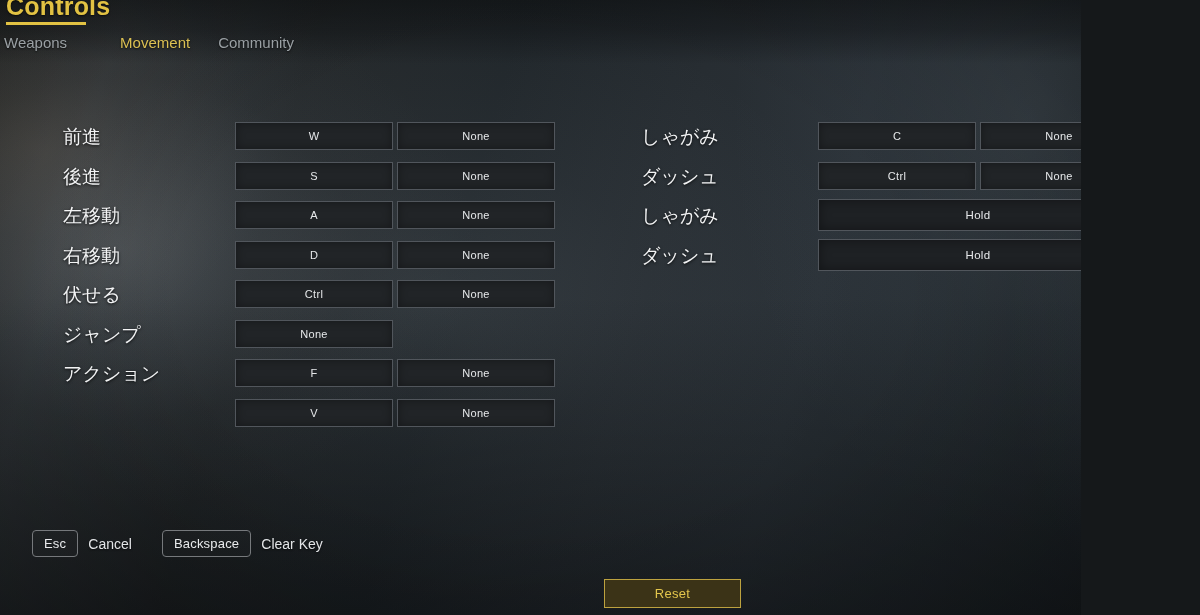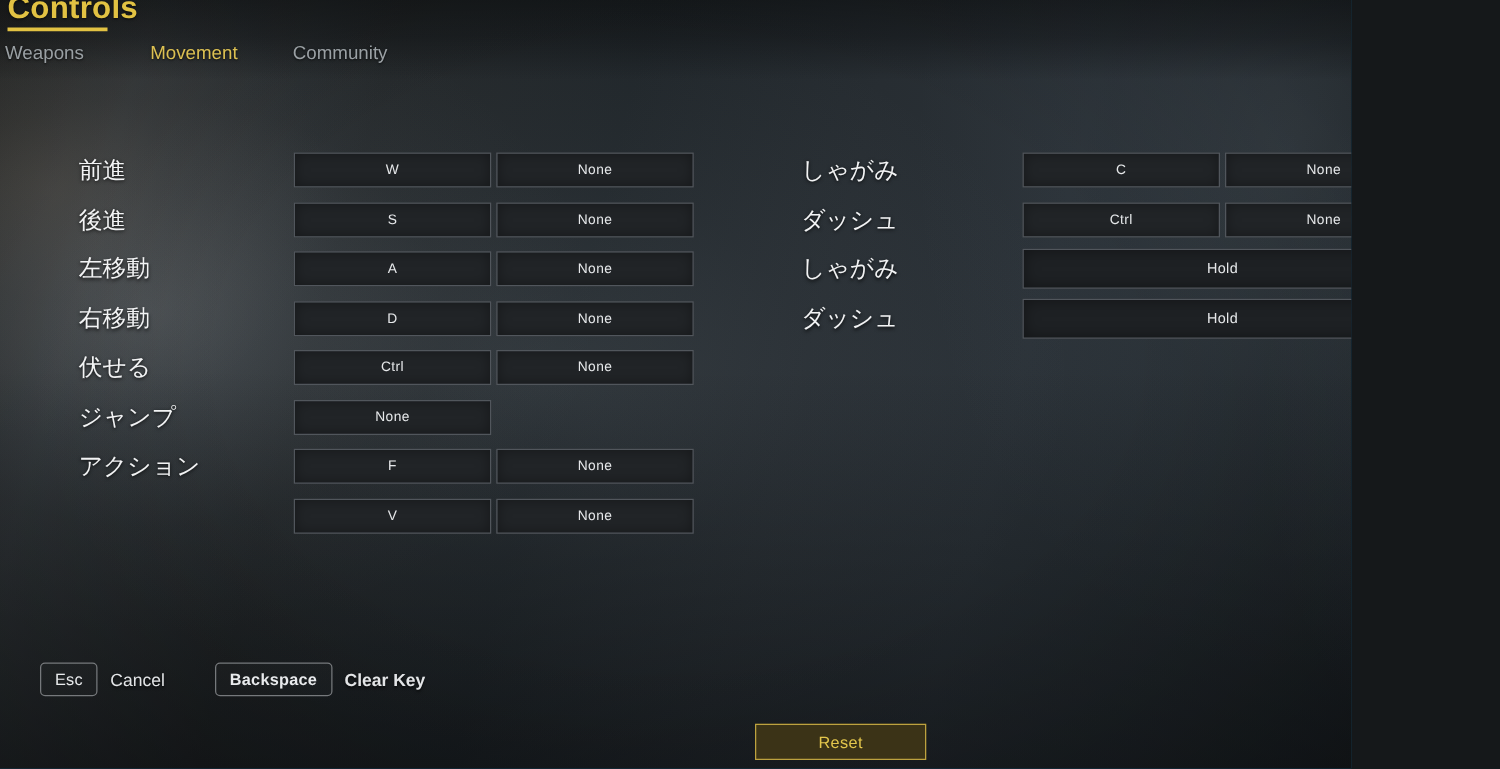--- a/index.html
+++ b/index.html
@@ -11,21 +11,21 @@
   body {
     font-family: "Liberation Sans", "DejaVu Sans", sans-serif;
     -webkit-font-smoothing: antialiased;
   }
 
   #screen {
     position: relative;
     width: 1081px;
     height: 615px;
     overflow: hidden;
-    background: #0c4a6e;
+    background: #7f1d1d;
     user-select: none;
   }
 
   
   .bg-layer {
     position: absolute;
     inset: 0;
     pointer-events: none;
   }
   .bg-base {
@@ -133,21 +133,21 @@
     font-size: 15px;
     color: #9aa0a4;
     padding: 2px 0;
     text-shadow: 0 1px 2px rgba(0,0,0,0.7);
     cursor: pointer;
     white-space: nowrap;
   }
   .tab.active { color: #dcc052; }
   .tab-0 { margin-left: 4px; }
   .tab-1 { margin-left: 53px; }
-  .tab-2 { margin-left: 44px; }
+  .tab-2 { margin-left: 28px; }
 
   
   .col {
     position: absolute;
     top: 120px;
   }
   .col-left  { left: 63px;  width: 520px; }
   .col-right { left: 641px; width: 520px; }
 
   .row {
@@ -225,21 +225,21 @@
     position: absolute;
     left: 32px;
     top: 530px;
     display: flex;
     align-items: flex-start;
   }
   .hint {
     display: flex;
     align-items: center;
   }
-  .hint + .hint { margin-left: 40px; font-weight: bold; }
+  .hint + .hint { margin-left: 30px; }
   .key-cap {
     height: 27px;
     min-width: 20px;
     padding: 0 11px;
     box-sizing: border-box;
     border: 1px solid #76797c;
     border-radius: 4px;
     background: rgba(255,255,255,0.015);
     color: #e8eaec;
     font-size: 13px;

